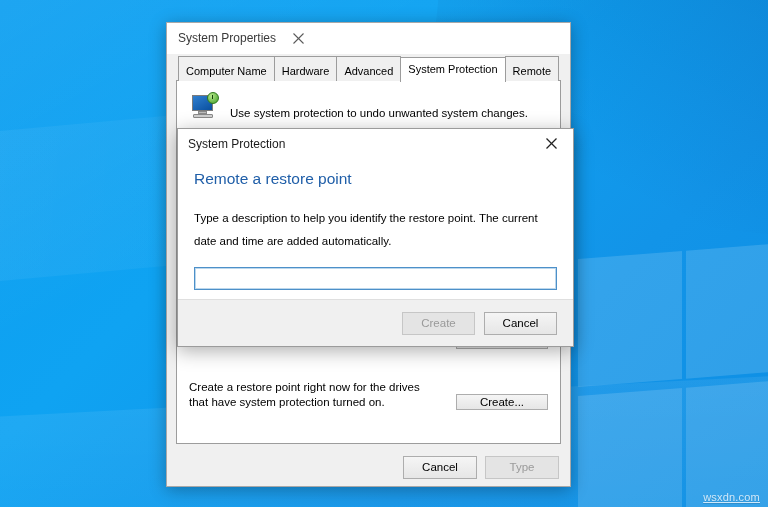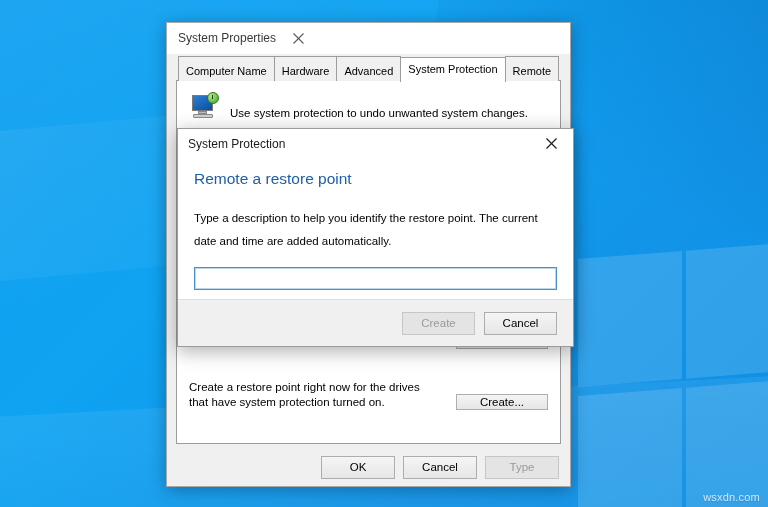--- a/index.html
+++ b/index.html
@@ -62,20 +62,21 @@
 
   .watermark {
     position: absolute;
     right: 8px;
     bottom: 4px;
     color: #cfe9fb;
     font-size: 11px;
     letter-spacing: 0.2px;
     font-family: "Liberation Sans", sans-serif;
     text-shadow: 0 1px 1px rgba(0,0,0,0.12);
+    text-decoration: underline;
   }
 
   
   #sysprops {
     position: absolute;
     left: 166px;
     top: 22px;
     width: 405px;
     height: 465px;
     background: #f0f0f0;
@@ -418,21 +419,20 @@
 
         <div class="setting-row" style="margin-top:31px">
           <div class="setting-text">Create a restore point right now for the drives that have system protection turned on.</div>
           <button class="winbtn">Create...</button>
         </div>
 
       </div>
     </div>
 
     <div class="sp-footer">
-      <button class="winbtn">OK</button>
       <button class="winbtn">Cancel</button>
       <button class="winbtn disabled">Type</button>
     </div>
 
   </div>
 
   <div id="protection">
 
     <div class="pr-titlebar">
       <div class="pr-title">System Protection</div>

